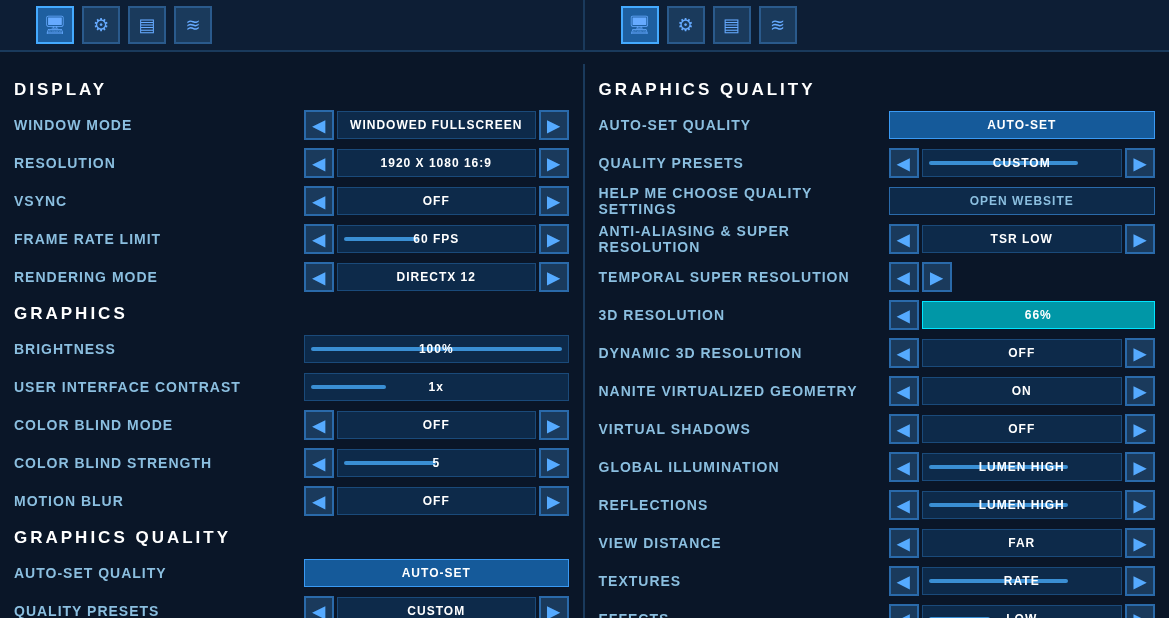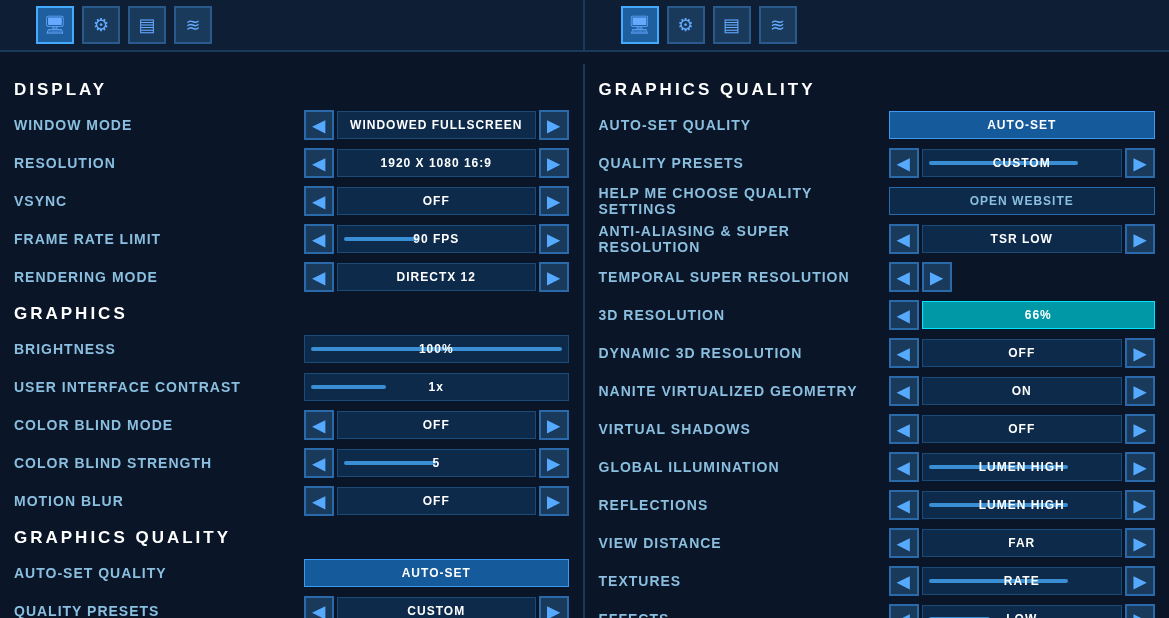--- a/index.html
+++ b/index.html
@@ -235,21 +235,21 @@
           <div class="ctrl-value">OFF</div>
           <div class="ctrl-btn">▶</div>
         </div>
       </div>
       <div class="setting-row">
         <div class="setting-label">FRAME RATE LIMIT</div>
         <div class="setting-control">
           <div class="ctrl-btn">◀</div>
           <div class="bar-container">
             <div class="bar-fill" style="width: 40%;"></div>
-            <div class="bar-text">90 FPS</div>
+            <div class="bar-text">60 FPS</div>
           </div>
           <div class="ctrl-btn">▶</div>
         </div>
       </div>
       <div class="setting-row">
         <div class="setting-label">RENDERING MODE</div>
         <div class="setting-control">
           <div class="ctrl-btn">◀</div>
           <div class="ctrl-value">DIRECTX 12</div>
           <div class="ctrl-btn">▶</div>

